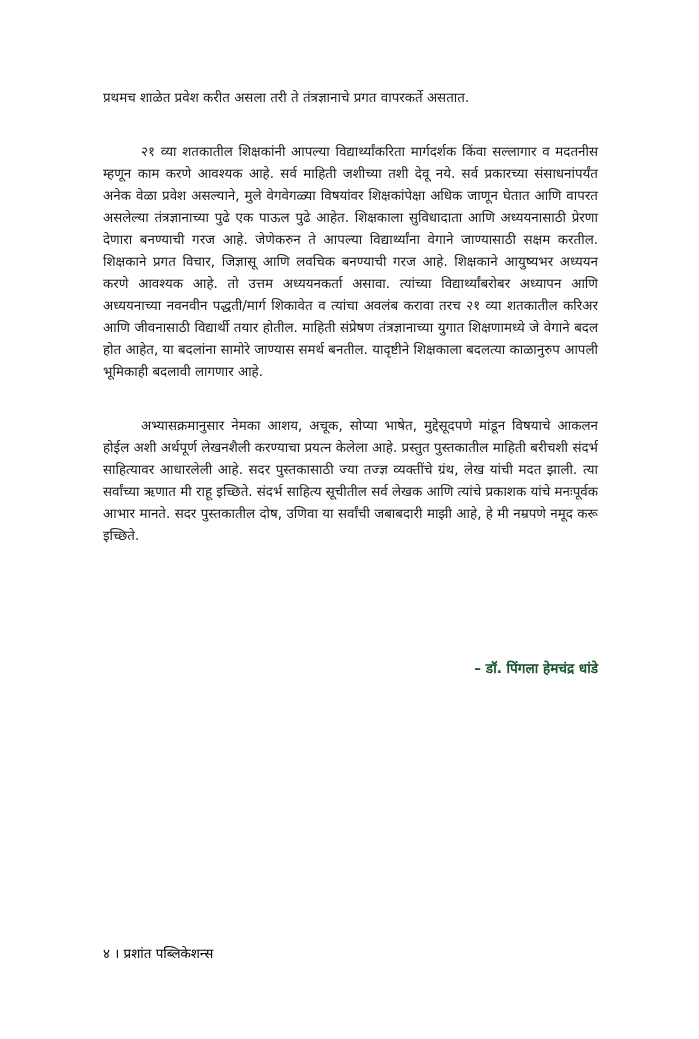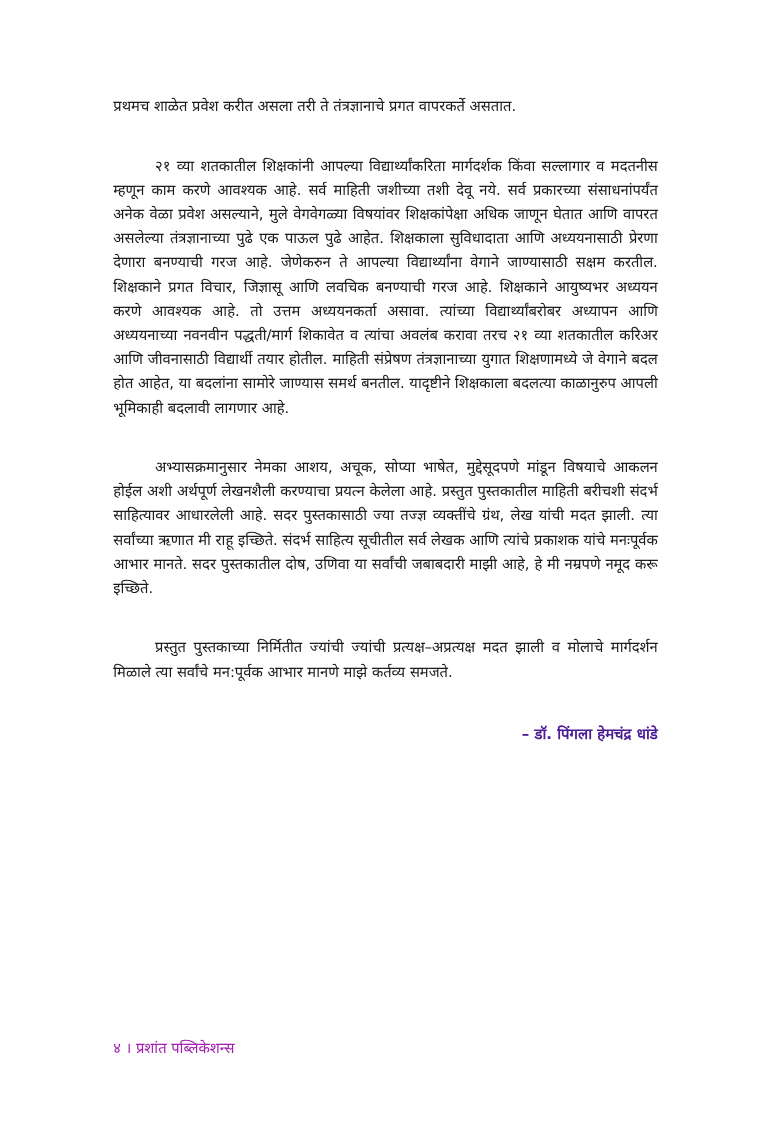--- a/index.html
+++ b/index.html
@@ -8,36 +8,35 @@
   .body-text {
     position: absolute; left: 103px; top: 87px; width: 495px;
     font-family: "DejaVu Sans", sans-serif; font-size: 13.4px; line-height: 22px;
     color: #1a1a1a; text-align: justify;
   }
   .body-text p { margin: 0; }
   .body-text p.indent { text-indent: 38px; margin-top: 32px; }
   .signature {
     position: absolute; left: 103px; top: 657px; width: 495px;
     text-align: right; font-family: "DejaVu Sans", sans-serif; font-weight: bold;
-    font-size: 13.6px; color: #4c1d95; line-height: 22px;
+    font-size: 13.6px; color: #14532d; line-height: 22px;
   }
   .footer {
     position: absolute; left: 103px; top: 943px;
-    font-family: "DejaVu Sans", sans-serif; font-size: 13.4px; color: #a21caf; line-height: 22px;
+    font-family: "DejaVu Sans", sans-serif; font-size: 13.4px; color: #000000; line-height: 22px;
   }
 </style>
 </head>
 <body>
 
 <div class="page">
   <div class="body-text">
     <p>प्रथमच शाळेत प्रवेश करीत असला तरी ते तंत्रज्ञानाचे प्रगत वापरकर्ते असतात.</p>
     <p class="indent">२१ व्या शतकातील शिक्षकांनी आपल्या विद्यार्थ्यांकरिता मार्गदर्शक किंवा सल्लागार व मदतनीस म्हणून काम करणे आवश्यक आहे. सर्व माहिती जशीच्या तशी देवू नये. सर्व प्रकारच्या संसाधनांपर्यंत अनेक वेळा प्रवेश असल्याने, मुले वेगवेगळ्या विषयांवर शिक्षकांपेक्षा अधिक जाणून घेतात आणि वापरत असलेल्या तंत्रज्ञानाच्या पुढे एक पाऊल पुढे आहेत. शिक्षकाला सुविधादाता आणि अध्ययनासाठी प्रेरणा देणारा बनण्याची गरज आहे. जेणेकरुन ते आपल्या विद्यार्थ्यांना वेगाने जाण्यासाठी सक्षम करतील. शिक्षकाने प्रगत विचार, जिज्ञासू आणि लवचिक बनण्याची गरज आहे. शिक्षकाने आयुष्यभर अध्ययन करणे आवश्यक आहे. तो उत्तम अध्ययनकर्ता असावा. त्यांच्या विद्यार्थ्यांबरोबर अध्यापन आणि अध्ययनाच्या नवनवीन पद्धती/मार्ग शिकावेत व त्यांचा अवलंब करावा तरच २१ व्या शतकातील करिअर आणि जीवनासाठी विद्यार्थी तयार होतील. माहिती संप्रेषण तंत्रज्ञानाच्या युगात शिक्षणामध्ये जे वेगाने बदल होत आहेत, या बदलांना सामोरे जाण्यास समर्थ बनतील. यादृष्टीने शिक्षकाला बदलत्या काळानुरुप आपली भूमिकाही बदलावी लागणार आहे.</p>
     <p class="indent">अभ्यासक्रमानुसार नेमका आशय, अचूक, सोप्या भाषेत, मुद्देसूदपणे मांडून विषयाचे आकलन होईल अशी अर्थपूर्ण लेखनशैली करण्याचा प्रयत्न केलेला आहे. प्रस्तुत पुस्तकातील माहिती बरीचशी संदर्भ साहित्यावर आधारलेली आहे. सदर पुस्तकासाठी ज्या तज्ज्ञ व्यक्तींचे ग्रंथ, लेख यांची मदत झाली. त्या सर्वांच्या ऋणात मी राहू इच्छिते. संदर्भ साहित्य सूचीतील सर्व लेखक आणि त्यांचे प्रकाशक यांचे मनःपूर्वक आभार मानते. सदर पुस्तकातील दोष, उणिवा या सर्वांची जबाबदारी माझी आहे, हे मी नम्रपणे नमूद करू इच्छिते.</p>
-    <p class="indent">प्रस्तुत पुस्तकाच्या निर्मितीत ज्यांची ज्यांची प्रत्यक्ष–अप्रत्यक्ष मदत झाली व मोलाचे मार्गदर्शन मिळाले त्या सर्वांचे मन:पूर्वक आभार मानणे माझे कर्तव्य समजते.</p>
   </div>
 
   <div class="signature">– डॉ. पिंगला हेमचंद्र धांडे</div>
 
   <div class="footer">
     <span>४</span>
     <span>।</span>
     <span>प्रशांत पब्लिकेशन्स</span>
   </div>
 </div>

